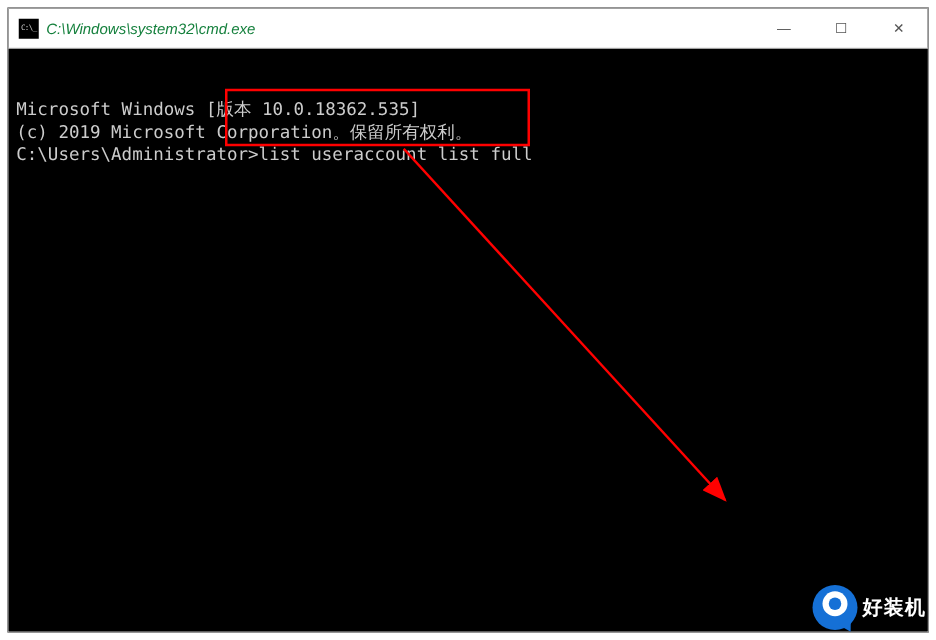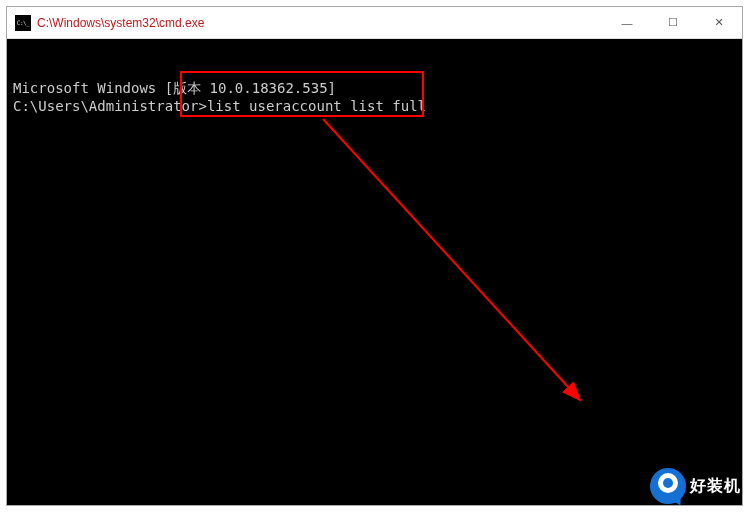--- a/index.html
+++ b/index.html
@@ -48,22 +48,23 @@
     .titlebar-icon::after {
       content: "C:\\_";
       color: #ccc;
       font-size: 6px;
       font-family: monospace;
       letter-spacing: -0.5px;
     }
     .titlebar-text {
       font-family: "Segoe UI", sans-serif;
       font-size: 12px;
-      color: #b91c1c;
+      color: #15803d;
       flex: 1;
+      font-style: italic;
     }
     .window-controls {
       display: flex;
       height: 100%;
     }
     .window-btn {
       width: 46px;
       height: 100%;
       display: flex;
       align-items: center;
@@ -178,21 +179,21 @@
         </div>
       <div class="window-btn">
           <span>☐</span>
         </div>
       <div class="window-btn close">
           <span>✕</span>
         </div>
     </div>
   </div>
   <div class="terminal">
-    <span class="terminal-line">Microsoft Windows [版本 10.0.18362.535]</span><span class="terminal-line"></span><span>C:\Users\Administrator&gt;</span><span>list useraccount list full</span>
+    <span class="terminal-line">Microsoft Windows [版本 10.0.18362.535]</span><span class="terminal-line">(c) 2019 Microsoft Corporation。保留所有权利。</span><span class="terminal-line"></span><span>C:\Users\Administrator&gt;</span><span>list useraccount list full</span>
   </div>
 </div>
 
 <div class="highlight-box"></div>
 
 <svg class="arrow-svg">
   <defs>
     <marker id="arrowhead" markerWidth="10" markerHeight="8" refX="9" refY="4" orient="auto">
       <polygon points="0 0, 10 4, 0 8" fill="#ff0000"></polygon>
     </marker>

